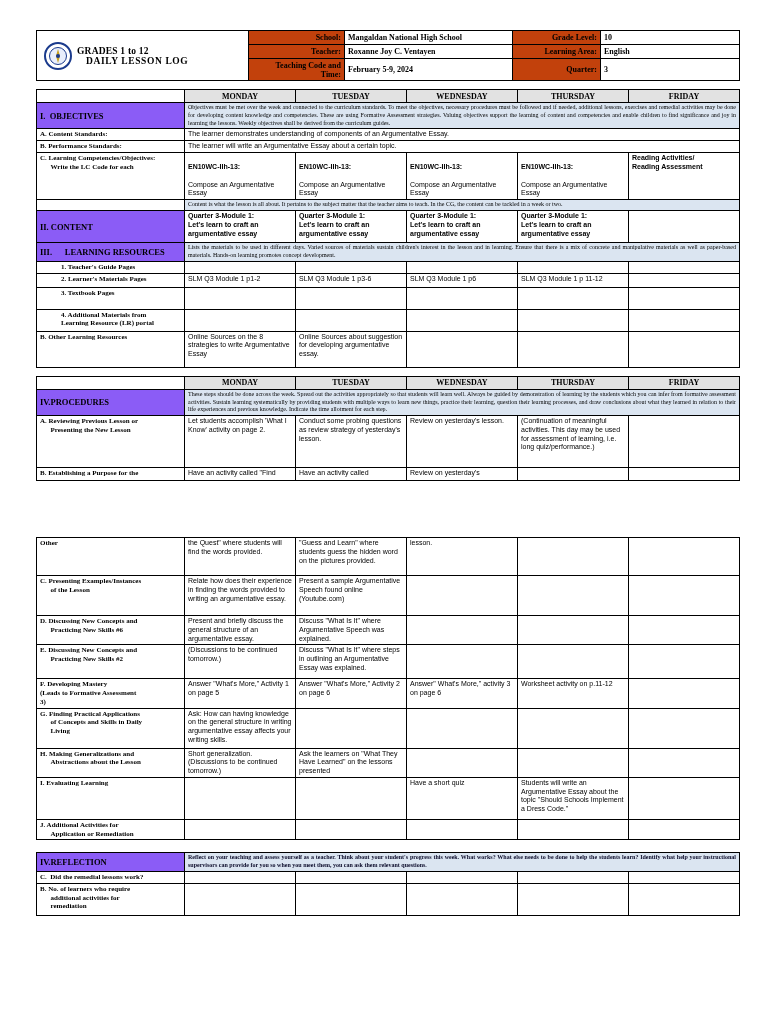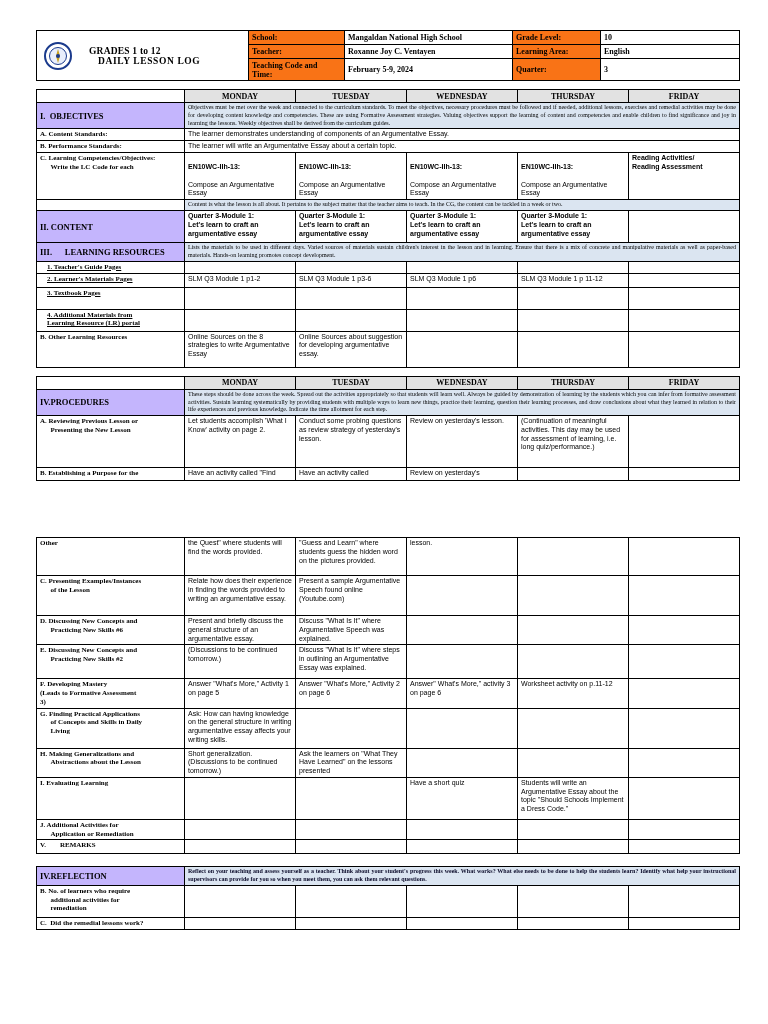--- a/index.html
+++ b/index.html
@@ -8,35 +8,35 @@
     width: 768px; height: 1024px; overflow: hidden;
     font-family: "Liberation Serif", serif; color: #000;
   }
   .page { padding: 30px 28px 0 36px; }
   table { border-collapse: collapse; table-layout: fixed; width: 704px; }
   td { border: 1px solid #000; vertical-align: top; padding: 1px 3px; overflow: hidden; }
   .mt8 { margin-top: 8px; }
   .gap { height: 56px; }
 
   
-  .hl { background: #f97316; font-weight: bold; font-size: 8px; vertical-align: middle; }
+  .hl { background: #c2410c; font-weight: bold; font-size: 8px; text-align: right; vertical-align: middle; }
   .hv { font-weight: bold; font-size: 8px; vertical-align: middle; }
   .titlecell { vertical-align: middle; }
-  .logo-row { display: flex; align-items: center; gap: 17px; padding-left: 4px; }
+  .logo-row { display: flex; align-items: center; gap: 5px; padding-left: 4px; }
   .t1 { font-weight: bold; font-size: 9.5px; letter-spacing: .2px; }
   .t2 { font-weight: bold; font-size: 9.5px; letter-spacing: .6px; margin-left: 9px; }
 
   
   .dayhead { background: #e2e2e2; font-weight: bold; font-size: 8px; text-align: center; vertical-align: middle; }
   .corner { background: #ffffff; }
-  .sec { background: #c4b5fd; font-weight: bold; font-size: 8.5px; vertical-align: middle; white-space: pre-wrap; }
+  .sec { background: #8b5cf6; font-weight: bold; font-size: 8.5px; vertical-align: middle; white-space: pre-wrap; }
   .desc { background: #dbe5f1; font-size: 6px; line-height: 1.3; text-align: justify; }
   .desc.bold { font-weight: bold; color: #0b0b2a; }
   .lbl { font-weight: bold; font-size: 7px; line-height: 1.25; white-space: pre-wrap; }
-  .lbl.ind { padding-left: 10px; text-decoration: underline; }
+  .lbl.ind { padding-left: 24px; }
   .cell { font-family: "Liberation Sans", sans-serif; font-size: 7px; line-height: 1.25; white-space: pre-line; }
   .bcell { font-weight: bold; }
   .code { display: block; font-weight: bold; }
 </style>
 </head>
 <body>
 
 <div class="page">
 
   <table>
@@ -328,59 +328,51 @@
     </tr>
     <tr style="height:20px">
       <td class="lbl">J. Additional Activities for
       Application or Remediation</td>
       <td class="cell"></td>
       <td class="cell"></td>
       <td class="cell"></td>
       <td class="cell"></td>
       <td class="cell"></td>
     </tr>
-    <tr style="height:14px">
-      <td class="lbl">V.        REMARKS</td>
-      <td class="cell"></td>
-      <td class="cell"></td>
-      <td class="cell"></td>
-      <td class="cell"></td>
-      <td class="cell"></td>
-    </tr>
   </tbody>
     </table>
 
   <table style="margin-top:12px">
     <colgroup>
         <col style="width:148px">
         <col>
         <col>
         <col>
         <col>
         <col>
       </colgroup>
     <tbody>
         <tr>
       <td class="sec">IV.REFLECTION</td>
       <td class="desc bold" colspan="5">Reflect on your teaching and assess yourself as a teacher. Think about your student's progress this week. What works? What else needs to be done to help the students learn? Identify what help your instructional supervisors can provide for you so when you meet them, you can ask them relevant questions.</td>
+    </tr>
+    <tr style="height:12px">
+      <td class="lbl">C.  Did the remedial lessons work?</td>
+      <td class="cell"></td>
+      <td class="cell"></td>
+      <td class="cell"></td>
+      <td class="cell"></td>
+      <td class="cell"></td>
     </tr>
     <tr style="height:32px">
       <td class="lbl">B. No. of learners who require
       additional activities for
       remediation</td>
       <td class="cell"></td>
       <td class="cell"></td>
       <td class="cell"></td>
       <td class="cell"></td>
       <td class="cell"></td>
     </tr>
-    <tr style="height:12px">
-      <td class="lbl">C.  Did the remedial lessons work?</td>
-      <td class="cell"></td>
-      <td class="cell"></td>
-      <td class="cell"></td>
-      <td class="cell"></td>
-      <td class="cell"></td>
-    </tr>
   </tbody>
     </table>
 
 </div>
 
 </body></html>

